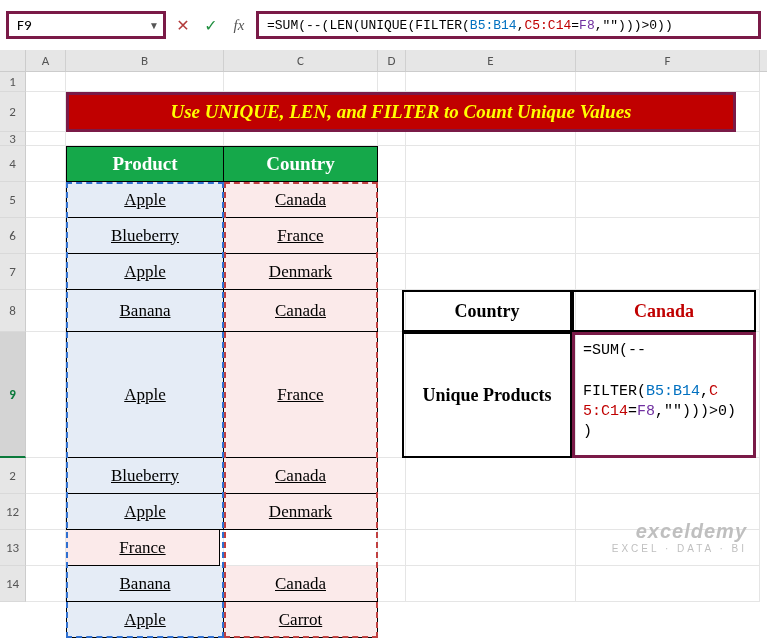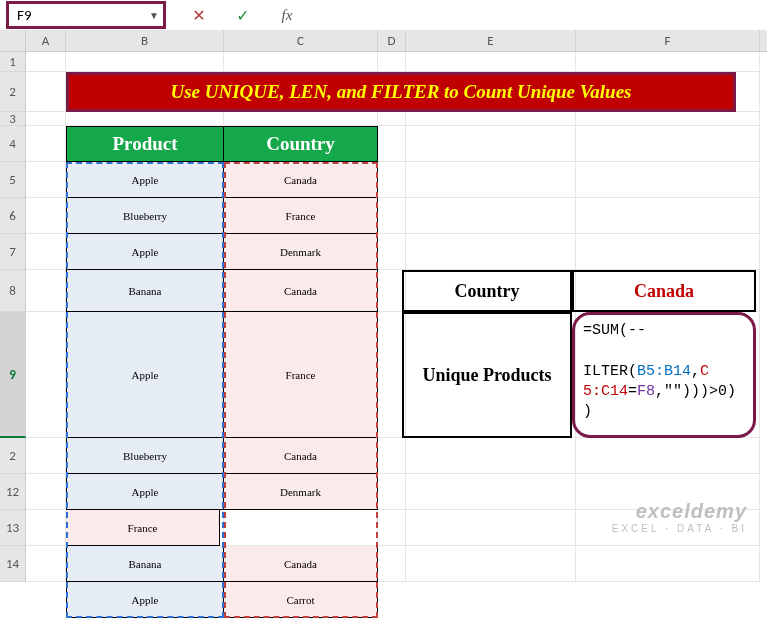--- a/index.html
+++ b/index.html
@@ -1,19 +1,19 @@
 <!DOCTYPE html>
 <html><head>
   <meta charset="utf-8">
   <style>
     * { box-sizing: border-box; margin: 0; padding: 0; }
     body { font-family: "Calibri", "Segoe UI", Arial, sans-serif; font-size: 14px; background: #fff; width: 767px; height: 638px; position: relative; overflow: hidden; }
 
     
-    .formula-bar { display: flex; align-items: center; height: 30px; padding: 4px 6px; gap: 22px; }
+    .formula-bar { display: flex; align-items: center; height: 50px; padding: 4px 6px; gap: 6px; }
     .namebox { width: 160px; height: 28px; border: 3px solid #7a1a47; background: #fff; display: flex; align-items: center; padding: 0 8px; font-size: 15px; position: relative; }
     .namebox .dd { position: absolute; right: 4px; top: 50%; transform: translateY(-50%); color: #555; font-size: 10px; }
     .fb-btn { width: 22px; height: 22px; display: flex; align-items: center; justify-content: center; font-size: 16px; cursor: pointer; }
     .fb-cancel { color: #b33b3b; }
     .fb-accept { color: #1f8f3f; }
     .fb-fx { font-style: italic; font-family: "Times New Roman", serif; color: #555; font-size: 15px; }
     .formula-input { flex: 1; height: 28px; border: 3px solid #7a1a47; background: #fff; display: flex; align-items: center; padding: 0 8px; font-size: 14px; white-space: nowrap; overflow: hidden; }
     .formula-input span { font-family: Consolas, "Courier New", monospace; font-size: 13px; }
     .c-black { color: #000; }
     .c-blue { color: #0070c0; }
@@ -41,57 +41,66 @@
     
     .banner { position: absolute; left: 66px; top: 20px; width: 670px; height: 40px; background: #c00000; border: 3px solid #7a1a47; display: flex; align-items: center; justify-content: center; }
     .banner span { color: #ffff00; font-family: "Times New Roman", serif; font-weight: bold; font-style: italic; font-size: 19px; }
 
     
     .data-table { position: absolute; left: 66px; top: 74px; width: 312px; }
     .dt-head { display: flex; }
     .dt-head div { height: 36px; display: flex; align-items: center; justify-content: center; background: #15a84a; color: #fff; font-family: "Times New Roman", serif; font-weight: bold; font-size: 19px; border: 1px solid #000; }
     .dt-head .hB { width: 158px; } .dt-head .hC { width: 154px; border-left: none; }
     .dt-body .dr { display: flex; }
-    .dt-body .dc { display: flex; align-items: center; justify-content: center; font-family: "Times New Roman", serif; font-size: 11px; border: 1px solid #000; border-top: none; }
+    .dt-body .dc { display: flex; align-items: center; justify-content: center; font-family: "Times New Roman", serif; font-size: 17px; border: 1px solid #000; border-top: none; text-decoration: underline; }
     .dt-body .dcB { width: 158px; background: #e5ecf6; } 
     .dt-body .dcC { width: 154px; background: #fbeaea; border-left: none; }
     .dt-body .rtall { height: 126px; } .dt-body .rnorm { height: 36px; } .dt-body .r8h { height: 42px; }
 
     
     .ants-b { position: absolute; left: 66px; top: 110px; width: 158px; height: 456px; border: 2px dashed #2f6fd0; pointer-events: none; }
     .ants-c { position: absolute; left: 224px; top: 110px; width: 154px; height: 456px; border: 2px dashed #c04040; pointer-events: none; }
     .ants-f8 { position: absolute; left: 572px; top: 218px; width: 184px; height: 42px; border: 2px dashed #9060c0; pointer-events: none; }
 
     
     .side-table { position: absolute; left: 402px; top: 218px; width: 354px; font-family: "Times New Roman", serif; }
     .side-table .srow { display: flex; }
     .side-table .sc { border: 2px solid #000; display: flex; align-items: center; justify-content: center; }
     .scE { width: 170px; } .scF { width: 184px; }
     .srow.h8 .sc { height: 42px; font-size: 18px; font-weight: bold; }
     .srow.h8 .scF { color: #c00000; }
     .srow.h9 .sc { height: 126px; }
     .srow.h9 .scE { font-size: 18px; font-weight: bold; }
     .srow.h9 .scF { border: 3px solid #7a1a47; align-items: flex-start; justify-content: flex-start; padding: 6px 8px; font-family: Consolas, "Courier New", monospace; font-size: 15px; line-height: 1.35; font-weight: normal; }
-    .formula-cell { word-break: break-all; border-radius: 18px; }
+    .formula-cell { word-break: break-all; }
 
     .watermark { position: absolute; right: 20px; bottom: 48px; color: #bfbfbf; font-family: Arial, sans-serif; pointer-events: none; text-align: right; margin-left: 48px; }
     .watermark .w1 { font-size: 20px; font-style: italic; font-weight: bold; letter-spacing: 1px; }
     .watermark .w2 { font-size: 10px; letter-spacing: 3px; }
   </style>
 </head>
 <body>
 
 <div class="formula-bar">
   <div class="namebox">
     <span>F9</span>
     <span class="dd">▼</span>
   </div>
   <div class="fb-btn fb-cancel">✕</div>
   <div class="fb-btn fb-accept">✓</div>
   <div class="fb-btn fb-fx">fx</div>
+  <div class="formula-input">
+    <span class="c-black">=SUM(--(LEN(UNIQUE(FILTER(</span>
+    <span class="c-blue">B5:B14</span>
+    <span class="c-black">,</span>
+    <span class="c-red">C5:C14</span>
+    <span class="c-black">=</span>
+    <span class="c-purple">F8</span>
+    <span class="c-black">,"")))&gt;0))</span>
+  </div>
 </div>
 
 <div class="grid">
   <div class="col-headers">
     <div class="col-gutter"></div>
     <div class="col-h cA">A</div>
     <div class="col-h cB">B</div>
     <div class="col-h cC">C</div>
     <div class="col-h cD">D</div>
     <div class="col-h cE">E</div>
@@ -277,21 +286,21 @@
       <div class="srow h8">
         <div class="sc scE">Country</div>
         <div class="sc scF">Canada</div>
       </div>
       <div class="srow h9">
         <div class="sc scE">Unique Products</div>
         <div class="sc scF formula-cell">
           <div>
             <span class="c-black">=SUM(--</span><br>
             <br>
-            <span class="c-black">ILTER(</span><span class="c-blue">B5:B14</span><span class="c-black">,</span><span class="c-red">C</span><br>
+            <span class="c-black">FILTER(</span><span class="c-blue">B5:B14</span><span class="c-black">,</span><span class="c-red">C</span><br>
             <span class="c-red">5:C14</span><span class="c-black">=</span><span class="c-purple">F8</span><span class="c-black">,"")))&gt;0)</span><br>
             <span class="c-black">)</span>
           </div>
         </div>
       </div>
     </div>
 
     <div class="watermark">
       <div class="w1">exceldemy</div>
       <div class="w2">EXCEL · DATA · BI</div>

